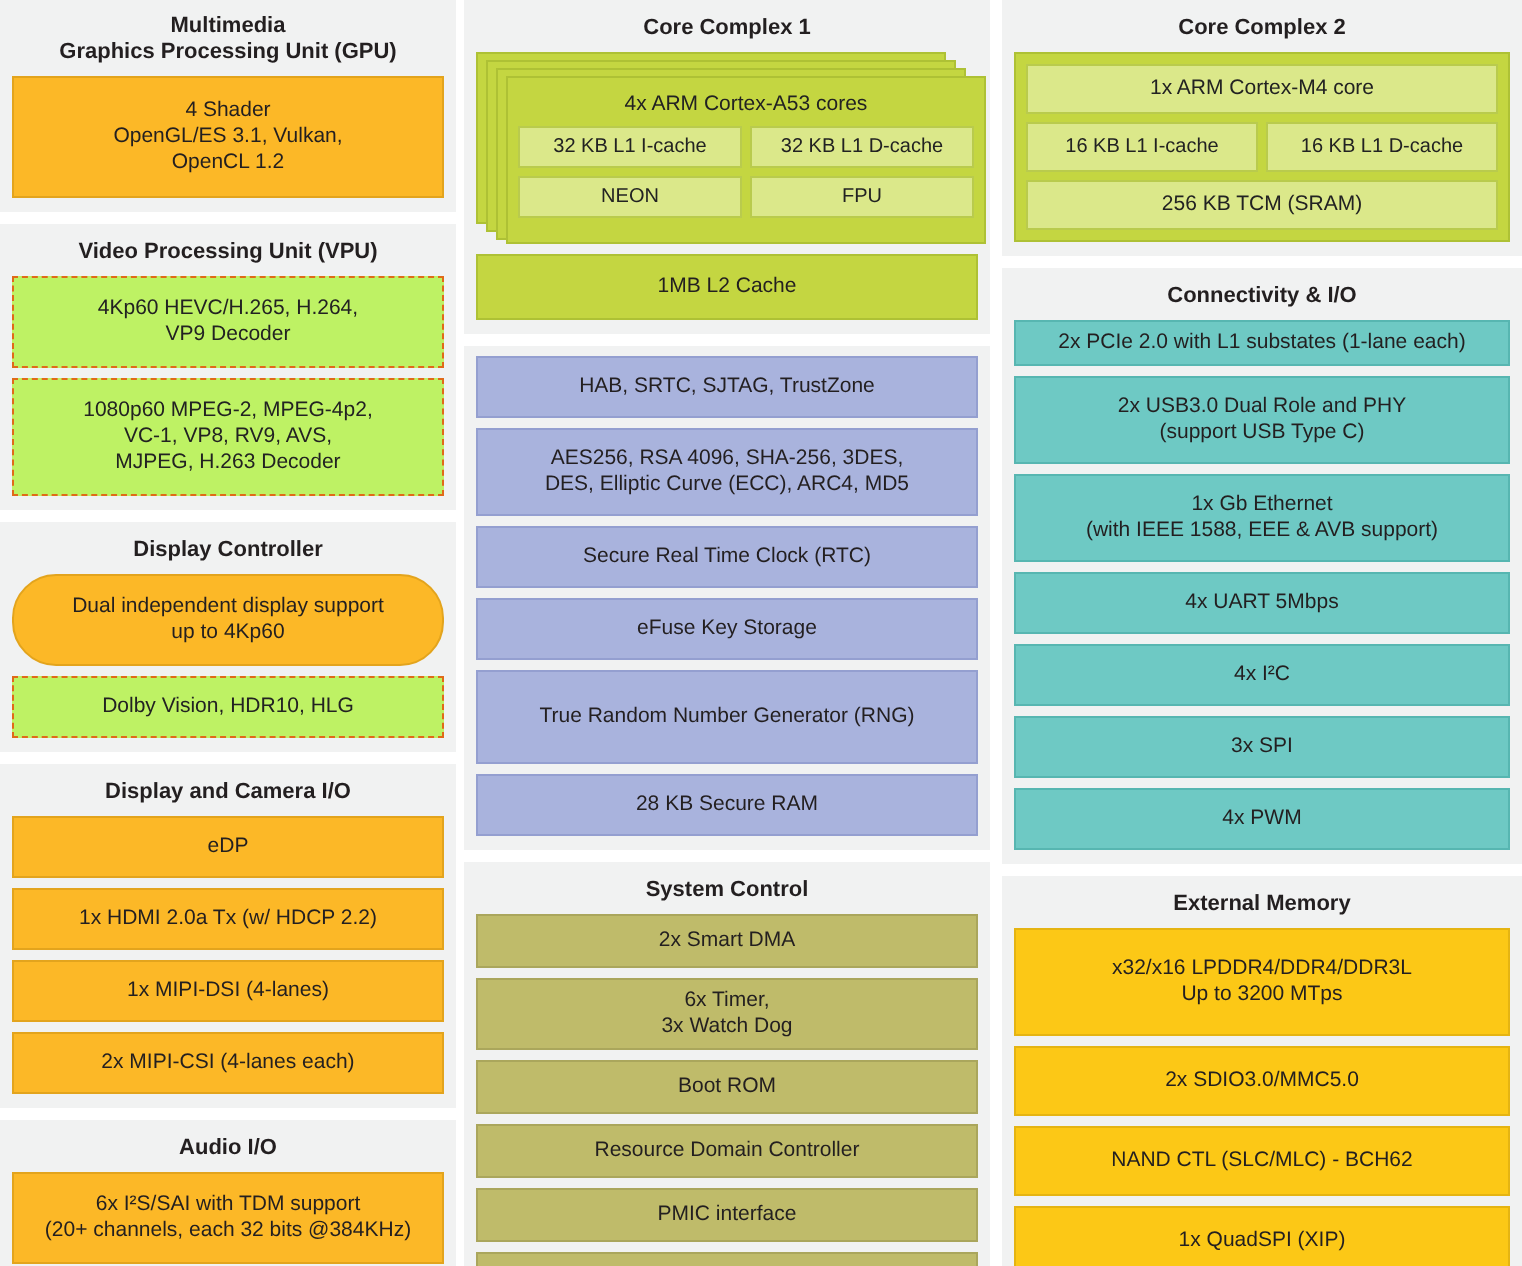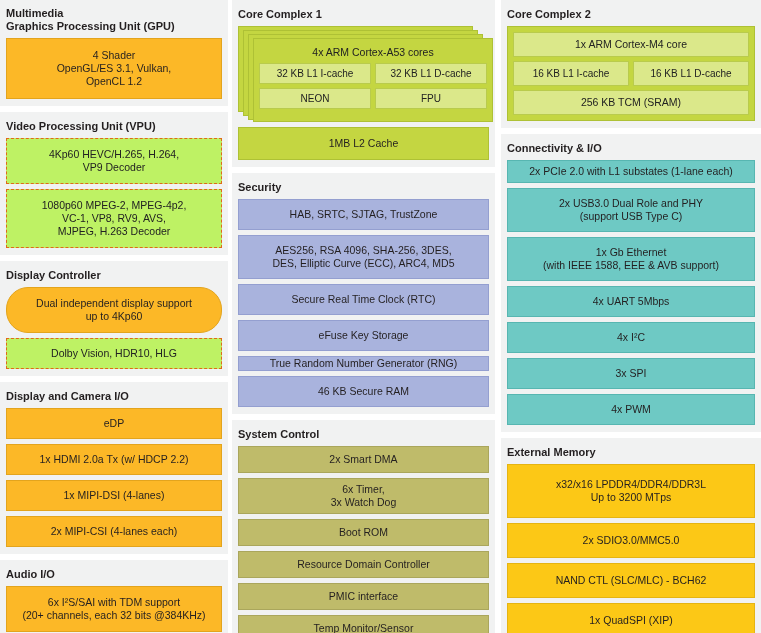--- a/index.html
+++ b/index.html
@@ -30,21 +30,21 @@
   .col-mid    { left: 232px; width: 263px; }
   .col-right  { left: 501px; width: 260px; }
 
   .group {
     background: #f1f2f2;
     padding: 5px 6px 7px 6px;
     margin-bottom: 6px;
     box-sizing: border-box;
   }
   .group-title {
-    text-align: left;
+    text-align: center;
     font-weight: bold;
     font-size: 11px;
     color: #231f20;
     line-height: 14px;
     padding: 2px 0 5px 0;
   }
   .group-title.two-line { line-height: 13px; }
 
   .box {
     text-align: center;
@@ -207,28 +207,27 @@
             <div class="inner-cell">NEON</div>
             <div class="inner-cell">FPU</div>
           </div>
         </div>
       </div>
 
       <div class="box green" style="padding:9px 2px;">1MB L2 Cache</div>
     </div>
 
     <div class="group">
-      <div class="group-title">Security</div>
       <div class="box blue" style="padding:8px 4px;">HAB, SRTC, SJTAG, TrustZone</div>
       <div class="box blue" style="white-space:pre-line;padding:8px 20px;">AES256, RSA 4096, SHA-256, 3DES,
 DES, Elliptic Curve (ECC), ARC4, MD5</div>
       <div class="box blue" style="padding:8px 4px;">Secure Real Time Clock (RTC)</div>
       <div class="box blue" style="padding:8px 4px;">eFuse Key Storage</div>
-      <div class="box blue" style="padding:0 4px;">True Random Number Generator (RNG)</div>
-      <div class="box blue" style="padding:8px 4px;">46 KB Secure RAM</div>
+      <div class="box blue" style="padding:16px 4px;">True Random Number Generator (RNG)</div>
+      <div class="box blue" style="padding:8px 4px;">28 KB Secure RAM</div>
     </div>
 
     <div class="group">
       <div class="group-title">System Control</div>
       <div class="box olive" style="padding:6px 4px;">2x Smart DMA</div>
       <div class="box olive" style="white-space:pre-line;padding:4px 4px;">6x Timer,
 3x Watch Dog</div>
       <div class="box olive" style="padding:6px 4px;">Boot ROM</div>
       <div class="box olive" style="padding:6px 4px;">Resource Domain Controller</div>
       <div class="box olive" style="padding:6px 7px;">PMIC interface</div>

